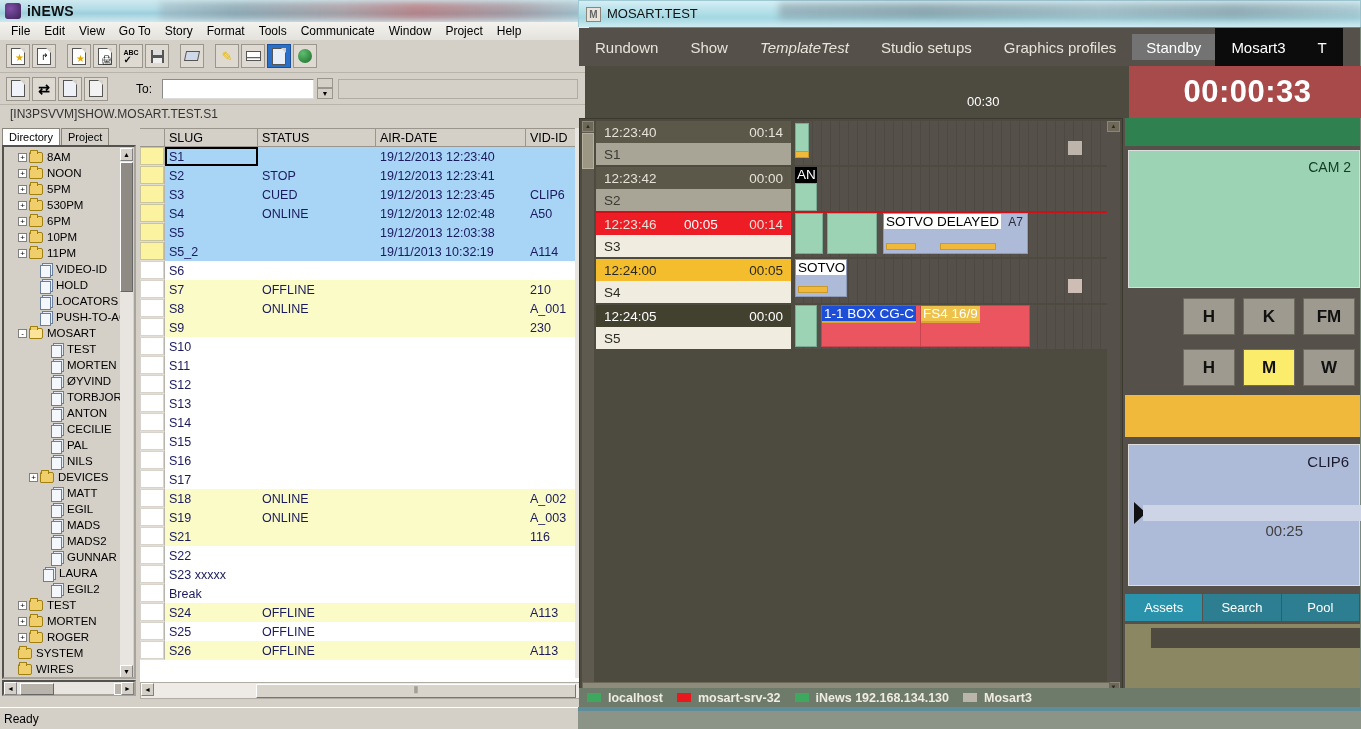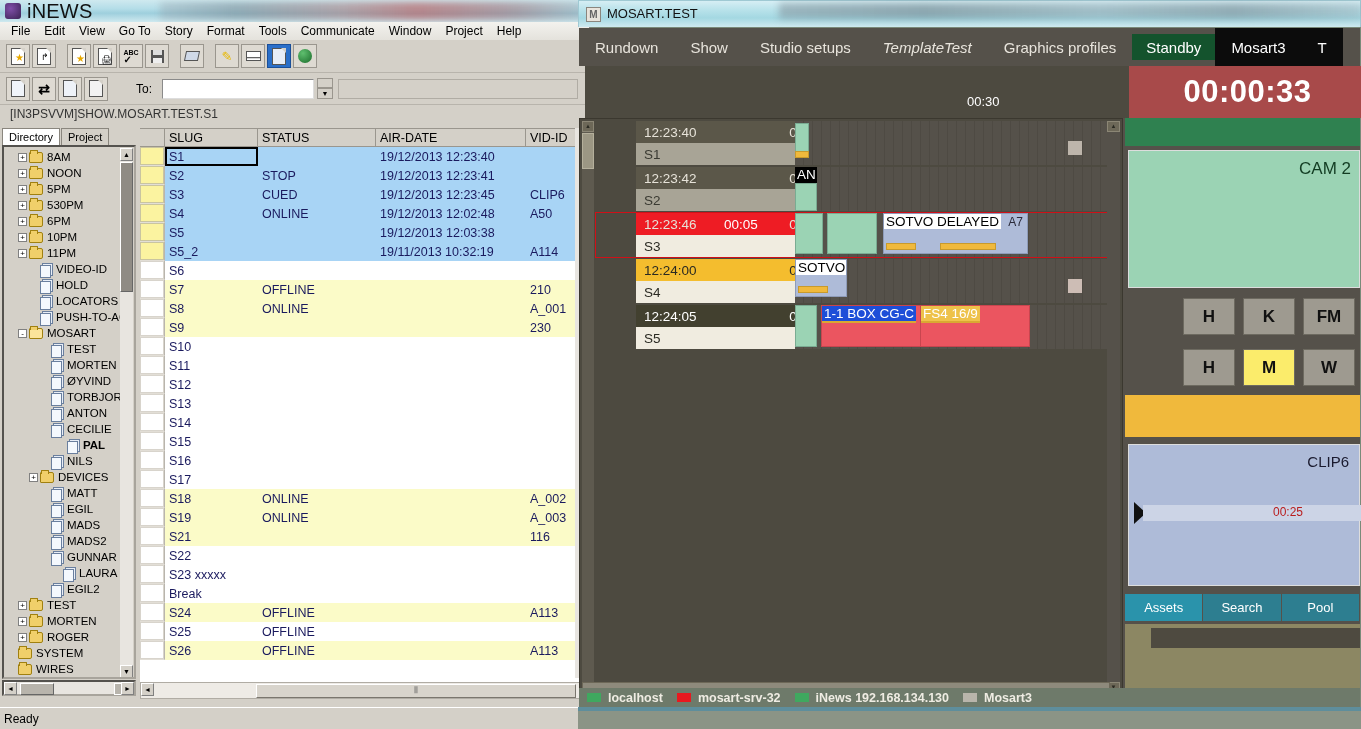--- a/index.html
+++ b/index.html
@@ -32,21 +32,21 @@
       rgba(160,90,95,.45) 82%, rgba(150,160,170,.3) 100%);
     filter: blur(3px);
   }
   .inews-logo {
     width: 16px; height: 16px; margin-left: 5px; margin-right: 6px;
     border-radius: 3px;
     background: radial-gradient(circle at 35% 35%, #7f4fa8, #3b2254);
     position: relative; z-index: 2;
   }
   #inews-title-text {
-    font-size: 20px; font-weight: normal; color: #111; position: relative; z-index: 2;
+    font-size: 14px; font-weight: bold; color: #111; position: relative; z-index: 2;
     letter-spacing: .2px;
   }
 
   #inews-menubar {
     position: absolute; left: 0; top: 22px; width: 590px; height: 18px;
     background: linear-gradient(to bottom,#f3f2ee,#e4e2dc);
     display: flex; align-items: center; padding-left: 4px;
   }
   #inews-menubar .mi {
     font-size: 12px; color: #000; padding: 1px 7px; cursor: default;
@@ -224,21 +224,21 @@
   #mosart-navbar {
     position:absolute; left:1px; top:28px; width:781px; height:38px;
     background:#55514a;
     display:flex; align-items:center;
   }
   .navitem {
     font-size:15px; color:#e8e4dc; padding: 0 16px; height:38px;
     display:flex; align-items:center;
   }
   .navitem.italic { font-style: italic; }
-  .navitem.standby { background:#14532d; color:#fff; height:26px; padding:0 14px; }
+  .navitem.standby { background:#737373; color:#fff; height:26px; padding:0 14px; }
   .navitem.black { background:#0c0c0c; color:#fff; height:38px; }
   #mosart-clockrow {
     position:absolute; left:7px; top:66px; width:792px; height:52px;text-decoration:underline;
   }
   #timeline-ruler-top {
     position:absolute; left:0; top:0; width:544px; height:52px;
     background:#4d4a40;
   }
   #timeline-ruler-top .tlabel {
     position:absolute; left:382px; top:28px; font-size:13px; color:#fff;
@@ -257,21 +257,21 @@
   }
   #tl-leftscroll {
     position:absolute; left:2px; top:2px; width:12px; height:572px; background:#5e5a4f;
   }
   #tl-leftscroll .ar { width:12px; height:11px; background:#6d6858; border:1px solid #8b8675; font-size:6px; text-align:center; line-height:9px; color:#2a2a22;}
   #tl-leftthumb { position:absolute; left:0; top:12px; width:12px; height:36px; background:#9c9784; border:1px solid #b5b09c;}
 
   #tl-rows { position:absolute; left:16px; top:2px; width:512px; height:560px; }
   .tlrow { position:absolute; left:0; width:512px; }
   .tlinfo {
-    position:absolute; left:0; top:0; width:195px; height:100%;margin-left:40px;
+    position:absolute; left:0; top:0; width:195px; height:100%;
   }
   .tltime {
     height:22px; display:flex; align-items:center; font-size:13.5px;
     padding:0 8px; position:relative;
   }
   .tltime .t1 { color:#e6e2d8; }
   .tltime .t2 { position:absolute; left:88px; color:#fff; }
   .tltime .t3 { position:absolute; right:8px; color:#e6e2d8; }
   .tlslug {
     height:22px; display:flex; align-items:center; font-size:13.5px;
@@ -322,40 +322,40 @@
     background:#8e8a7c; border:1px solid #6d6858;
   }
 
   
   #rightcol { position:absolute; left:545px; top:118px; width:237px; height:578px; background:#55514a; }
   #greenbar { position:absolute; left:2px; top:0; width:235px; height:28px; background:#2f8150; }
   #cam2 {
     position:absolute; left:5px; top:32px; width:232px; height:138px;
     background:#9bd3b4; border:1px solid #ddd;
   }
-  #cam2 .lbl { position:absolute; right:8px; top:8px; font-size:17px; color:#123c22;}
+  #cam2 .lbl { position:absolute; right:8px; top:8px; font-size:14px; color:#123c22;}
   #btnpad { position:absolute; left:0; top:176px; width:237px; height:92px; }
   .padbtn {
     position:absolute; width:52px; height:37px;
     background:#9e9a90; border:1px solid #6d6a60;
     display:flex; align-items:center; justify-content:center;
     font-size:17px; font-weight:bold; color:#111;
   }
   .padbtn.hl { background:#fbec6b; }
   #amberbar { position:absolute; left:2px; top:277px; width:235px; height:42px; background:#f0b93c; }
   #clip6 {
     position:absolute; left:5px; top:326px; width:232px; height:142px;
     background:#aebbd8; border:1px solid #ddd;
   }
   #clip6 .lbl { position:absolute; right:10px; top:8px; font-size:15px; color:#1a1a2e;}
   #clip6 .progress {
     position:absolute; left:14px; top:60px; width:218px; height:16px;
     background:#ccd4e6;
   }
-  #clip6 .progress .pt { position:absolute; right:58px; top:0px; font-size:12px; color:#b91c1c;}
+  #clip6 .progress .pt { position:absolute; right:58px; top:17px; font-size:15px; color:#404040;}
   #clip6 .playhead {
     position:absolute; left:5px; top:57px; width:0; height:0;
     border-left:12px solid #111; border-top:11px solid transparent; border-bottom:11px solid transparent;
   }
   #bottomtabs { position:absolute; left:2px; top:476px; width:235px; height:27px; display:flex; background:#1d6d80;}
   .btab {
     flex:1; display:flex; align-items:center; justify-content:center;
     font-size:13px; color:#fff; border-right:1px solid #55514a; background:#2d7e90;
   }
   .btab.sel { background:#2a93ab; }
@@ -568,21 +568,21 @@
             <div class="trow" style="padding-left: 36px;">
               <span class="tspace"></span>
               <span class="storyico"></span>
               <span>ANTON</span>
             </div>
             <div class="trow" style="padding-left: 36px;">
               <span class="tspace"></span>
               <span class="storyico"></span>
               <span>CECILIE</span>
             </div>
-            <div class="trow" style="padding-left: 52px; font-weight: bold;">
+            <div class="trow" style="padding-left: 36px;">
               <span class="tspace"></span>
               <span class="storyico"></span>
               <span>PAL</span>
             </div>
             <div class="trow" style="padding-left: 36px;">
               <span class="tspace"></span>
               <span class="storyico"></span>
               <span>NILS</span>
             </div>
             <div class="trow" style="padding-left: 25px;">
@@ -608,21 +608,21 @@
             <div class="trow" style="padding-left: 36px;">
               <span class="tspace"></span>
               <span class="storyico"></span>
               <span>MADS2</span>
             </div>
             <div class="trow" style="padding-left: 36px;">
               <span class="tspace"></span>
               <span class="storyico"></span>
               <span>GUNNAR</span>
             </div>
-            <div class="trow" style="padding-left: 48px;">
+            <div class="trow" style="padding-left: 28px;">
               <span class="tspace"></span>
               <span class="storyico"></span>
               <span>LAURA</span>
             </div>
             <div class="trow" style="padding-left: 36px;">
               <span class="tspace"></span>
               <span class="storyico"></span>
               <span>EGIL2</span>
             </div>
             <div class="trow" style="padding-left: 14px;">
@@ -934,22 +934,22 @@
 
     <div id="mosart-titlebar">
       <div class="blur2"></div>
       <div class="mosart-ico">M</div>
       <div id="mosart-title-text">MOSART.TEST</div>
     </div>
 
     <div id="mosart-navbar">
         <div class="navitem">Rundown</div>
         <div class="navitem">Show</div>
+        <div class="navitem italic">TemplateTest</div>
         <div class="navitem">Studio setups</div>
-        <div class="navitem italic">TemplateTest</div>
         <div class="navitem">Graphics profiles</div>
         <div class="navitem standby">Standby</div>
         <div class="navitem black">Mosart3</div>
         <div class="navitem black">T</div>
       </div>
 
     <div id="mosart-clockrow">
       <div id="timeline-ruler-top">
         <span class="tlabel">00:30</span>
       </div>

